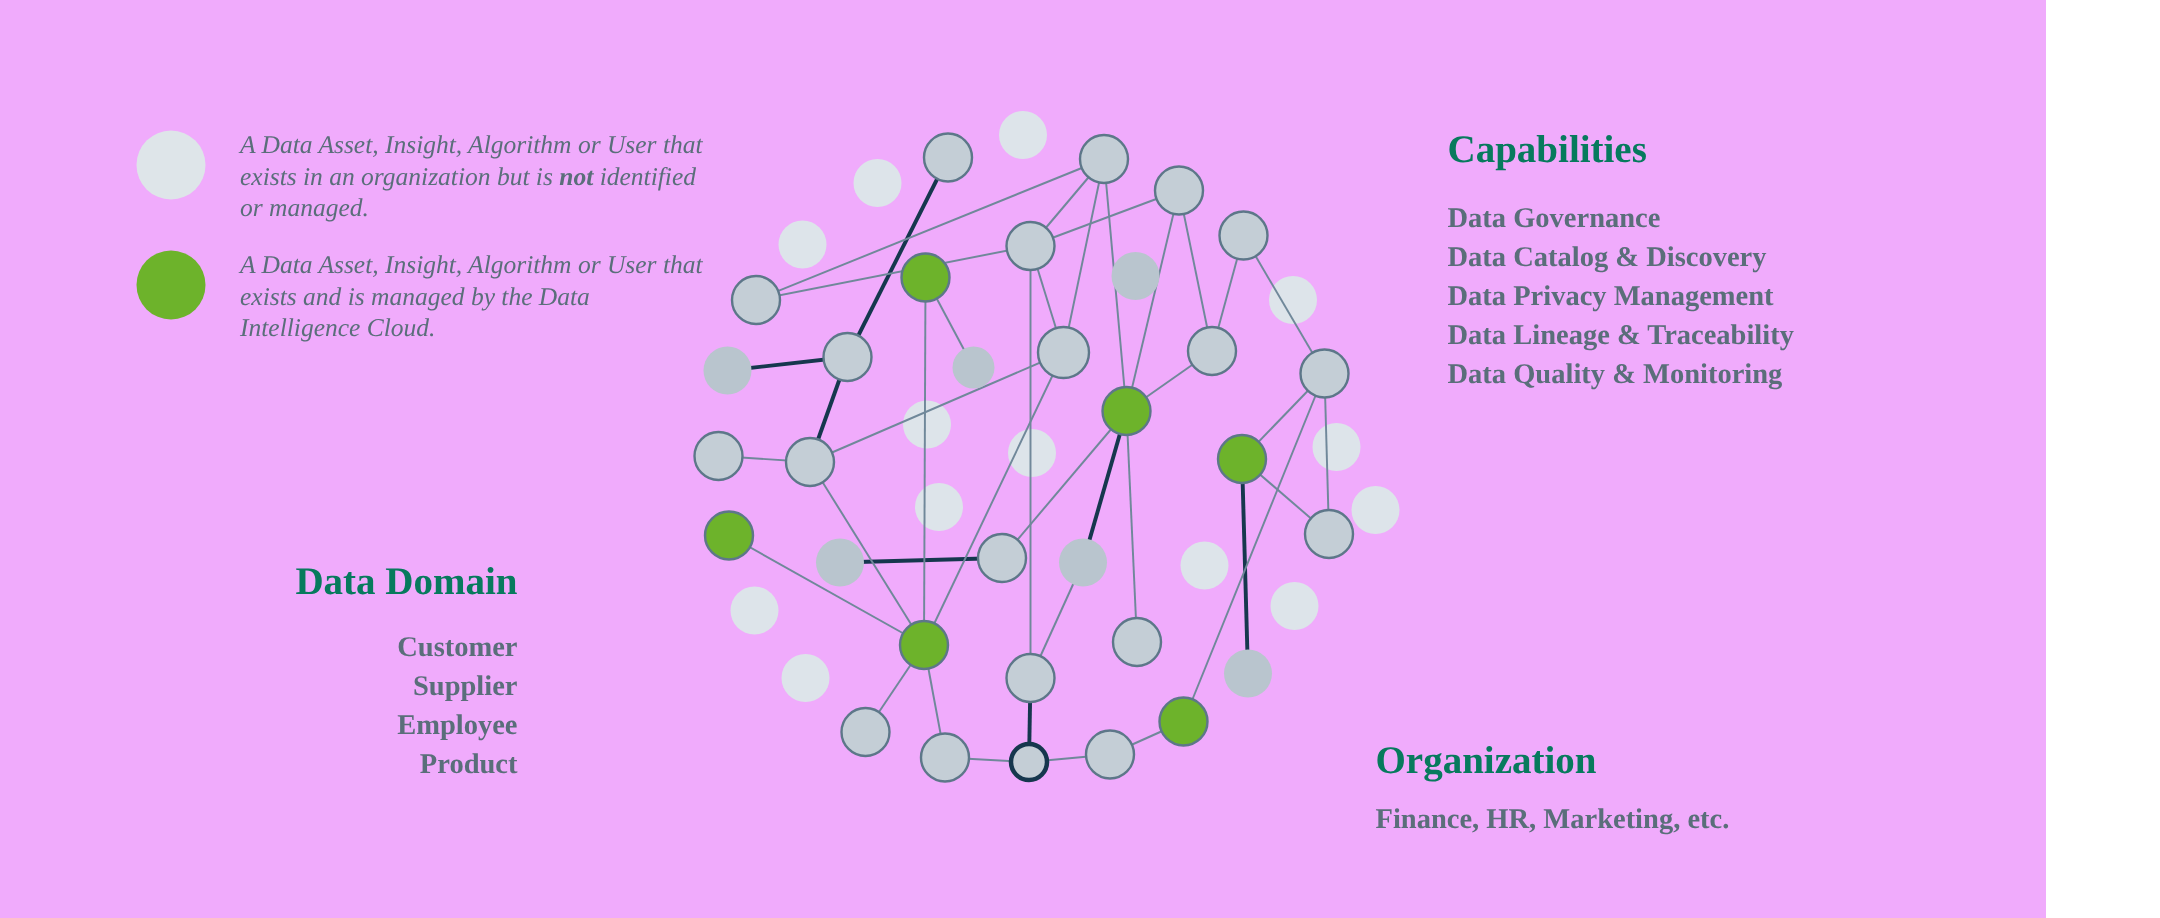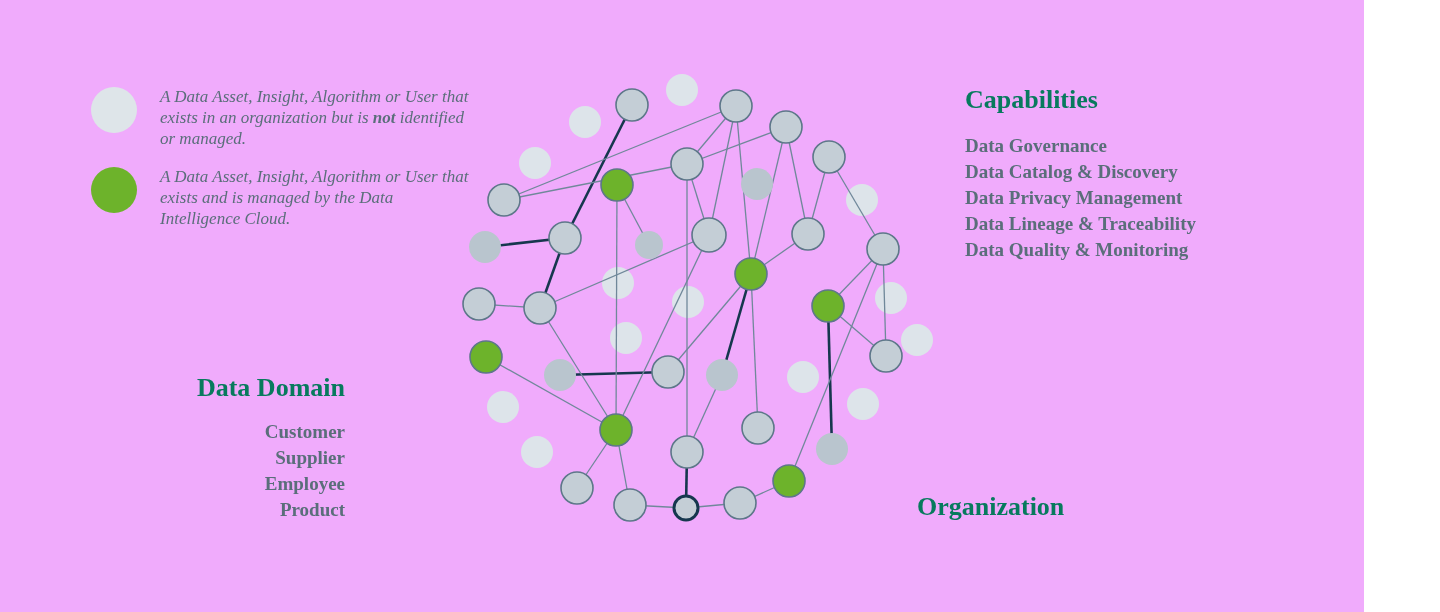--- a/index.html
+++ b/index.html
@@ -154,15 +154,16 @@
       <div>Data Governance</div>
       <div>Data Catalog &amp; Discovery</div>
       <div>Data Privacy Management</div>
       <div>Data Lineage &amp; Traceability</div>
       <div>Data Quality &amp; Monitoring</div>
     </div>
   </div>
 
   <div class="block" style="left:917px;top:454px;margin-top:39px;">
     <div class="section-title">Organization</div>
+    <div class="section-list" style="margin-top:13px;">Finance, HR, Marketing, etc.</div>
   </div>
 
 </div>
 
 </body></html>

